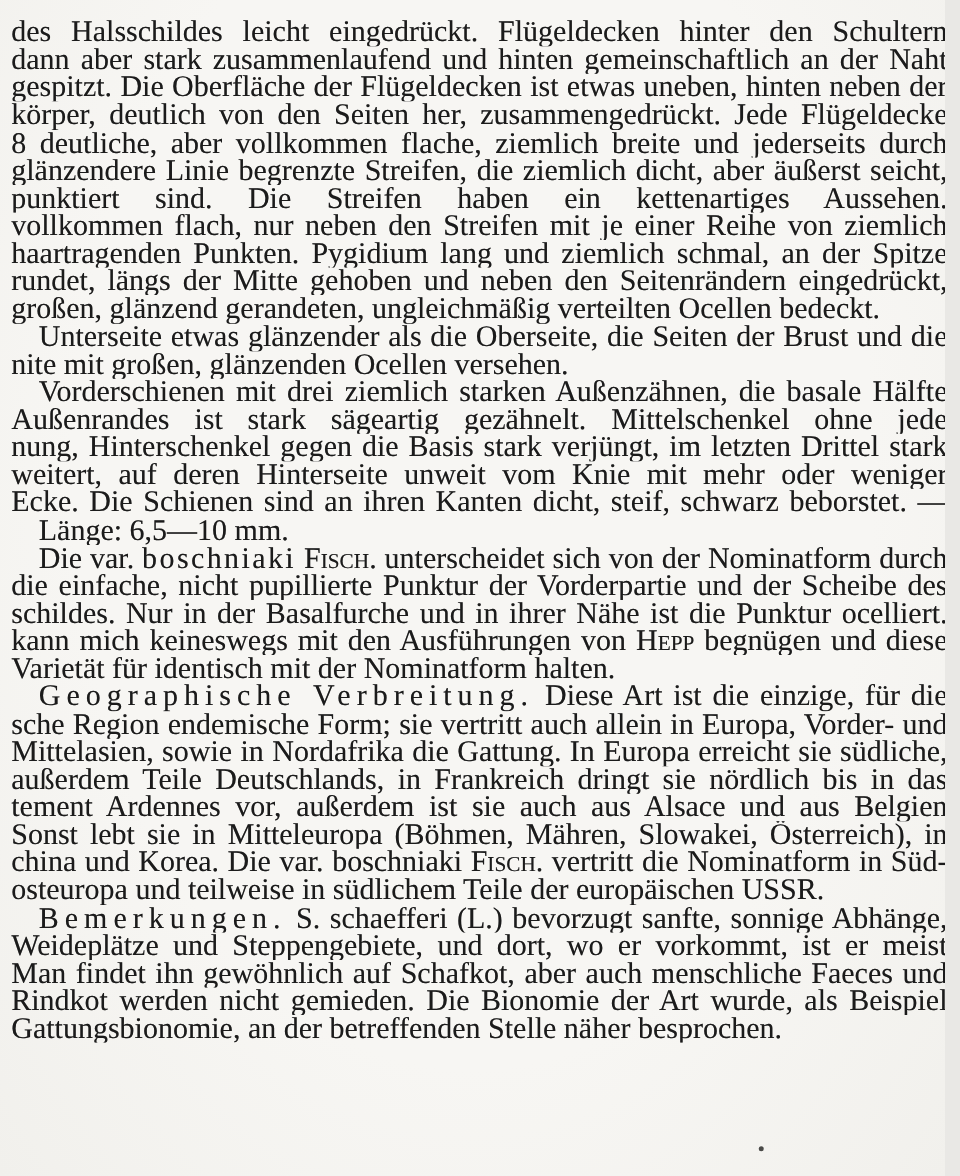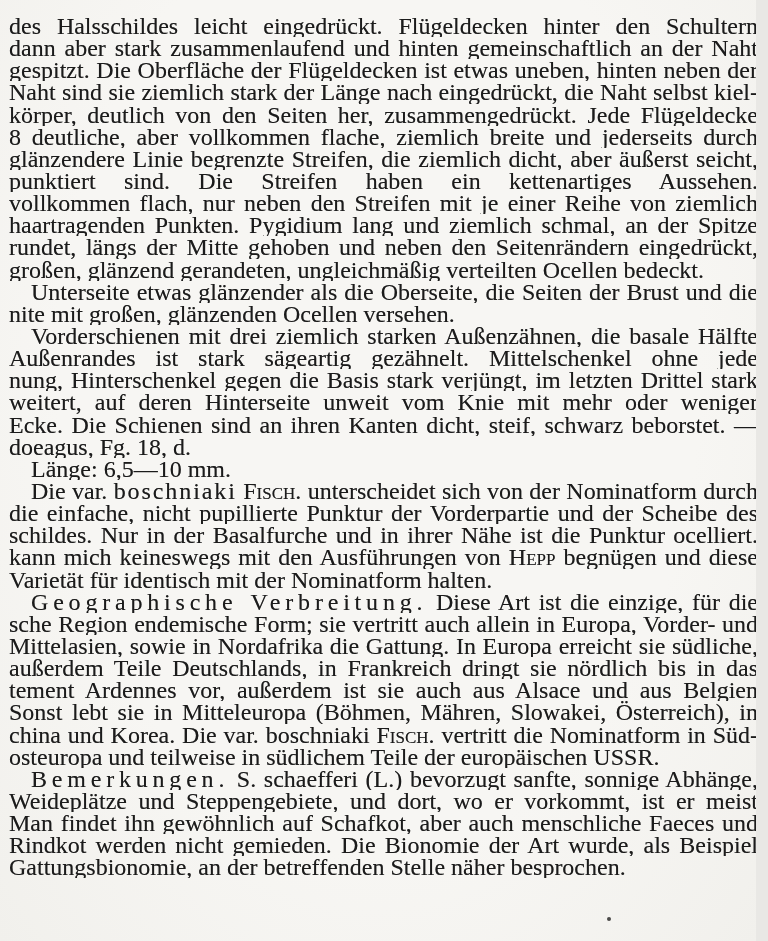--- a/index.html
+++ b/index.html
@@ -57,41 +57,39 @@
 </style>
 </head>
 <body>
 
 <div class="page">
   <div class="text-block">
       <div class="para">
         <div class="line"><span>des Halsschildes leicht eingedrückt. Flügeldecken hinter den Schultern erweitert,</span></div>
         <div class="line"><span>dann aber stark zusammenlaufend und hinten gemeinschaftlich an der Naht zu-</span></div>
         <div class="line"><span>gespitzt. Die Oberfläche der Flügeldecken ist etwas uneben, hinten neben der</span></div>
-        <div class="line"><span>Naht sind sie ziemlich stark der Länge nach eingedrückt, die Naht selbst kiel-</span></div>
         <div class="line"><span>körper, deutlich von den Seiten her, zusammengedrückt. Jede Flügeldecke trägt</span></div>
         <div class="line"><span>8 deutliche, aber vollkommen flache, ziemlich breite und jederseits durch eine</span></div>
         <div class="line"><span>glänzendere Linie begrenzte Streifen, die ziemlich dicht, aber äußerst seicht, groß</span></div>
         <div class="line"><span>punktiert sind. Die Streifen haben ein kettenartiges Aussehen. Zwischenräume</span></div>
         <div class="line"><span>vollkommen flach, nur neben den Streifen mit je einer Reihe von ziemlich feinen,</span></div>
         <div class="line"><span>haartragenden Punkten. Pygidium lang und ziemlich schmal, an der Spitze abge-</span></div>
         <div class="line"><span>rundet, längs der Mitte gehoben und neben den Seitenrändern eingedrückt, mit</span></div>
         <div class="line last"><span>großen, glänzend gerandeten, ungleichmäßig verteilten Ocellen bedeckt.</span></div>
       </div>
       <div class="para">
         <div class="line indent"><span>Unterseite etwas glänzender als die Oberseite, die Seiten der Brust und die Ster-</span></div>
         <div class="line last"><span>nite mit großen, glänzenden Ocellen versehen.</span></div>
       </div>
       <div class="para">
         <div class="line indent"><span>Vorderschienen mit drei ziemlich starken Außenzähnen, die basale Hälfte des</span></div>
         <div class="line"><span>Außenrandes ist stark sägeartig gezähnelt. Mittelschenkel ohne jede Auszeich-</span></div>
         <div class="line"><span>nung, Hinterschenkel gegen die Basis stark verjüngt, im letzten Drittel stark er-</span></div>
         <div class="line"><span>weitert, auf deren Hinterseite unweit vom Knie mit mehr oder weniger deutlicher</span></div>
         <div class="line"><span>Ecke. Die Schienen sind an ihren Kanten dicht, steif, schwarz beborstet. — Ae-</span></div>
-        <div class="line last"><span>doeagus, Fg. 18, d.</span></div>
       </div>
       <div class="para">
         <div class="line last indent"><span>Länge: 6,5—10 mm.</span></div>
       </div>
       <div class="para">
         <div class="line indent"><span>Die var. </span><span class="seg-i seg-isp">boschniaki</span><span> </span><span class="seg-sc">Fisch.</span><span> unterscheidet sich von der Nominatform durch</span></div>
         <div class="line"><span class="seg-i">die einfache, nicht pupillierte Punktur der Vorderpartie und der Scheibe des Hals-</span></div>
         <div class="line"><span>schildes. Nur in der Basalfurche und in ihrer Nähe ist die Punktur ocelliert. Ich</span></div>
         <div class="line"><span>kann mich keineswegs mit den Ausführungen von </span><span class="seg-sc">Hepp</span><span> begnügen und diese</span></div>
         <div class="line last"><span>Varietät für identisch mit der Nominatform halten.</span></div>

